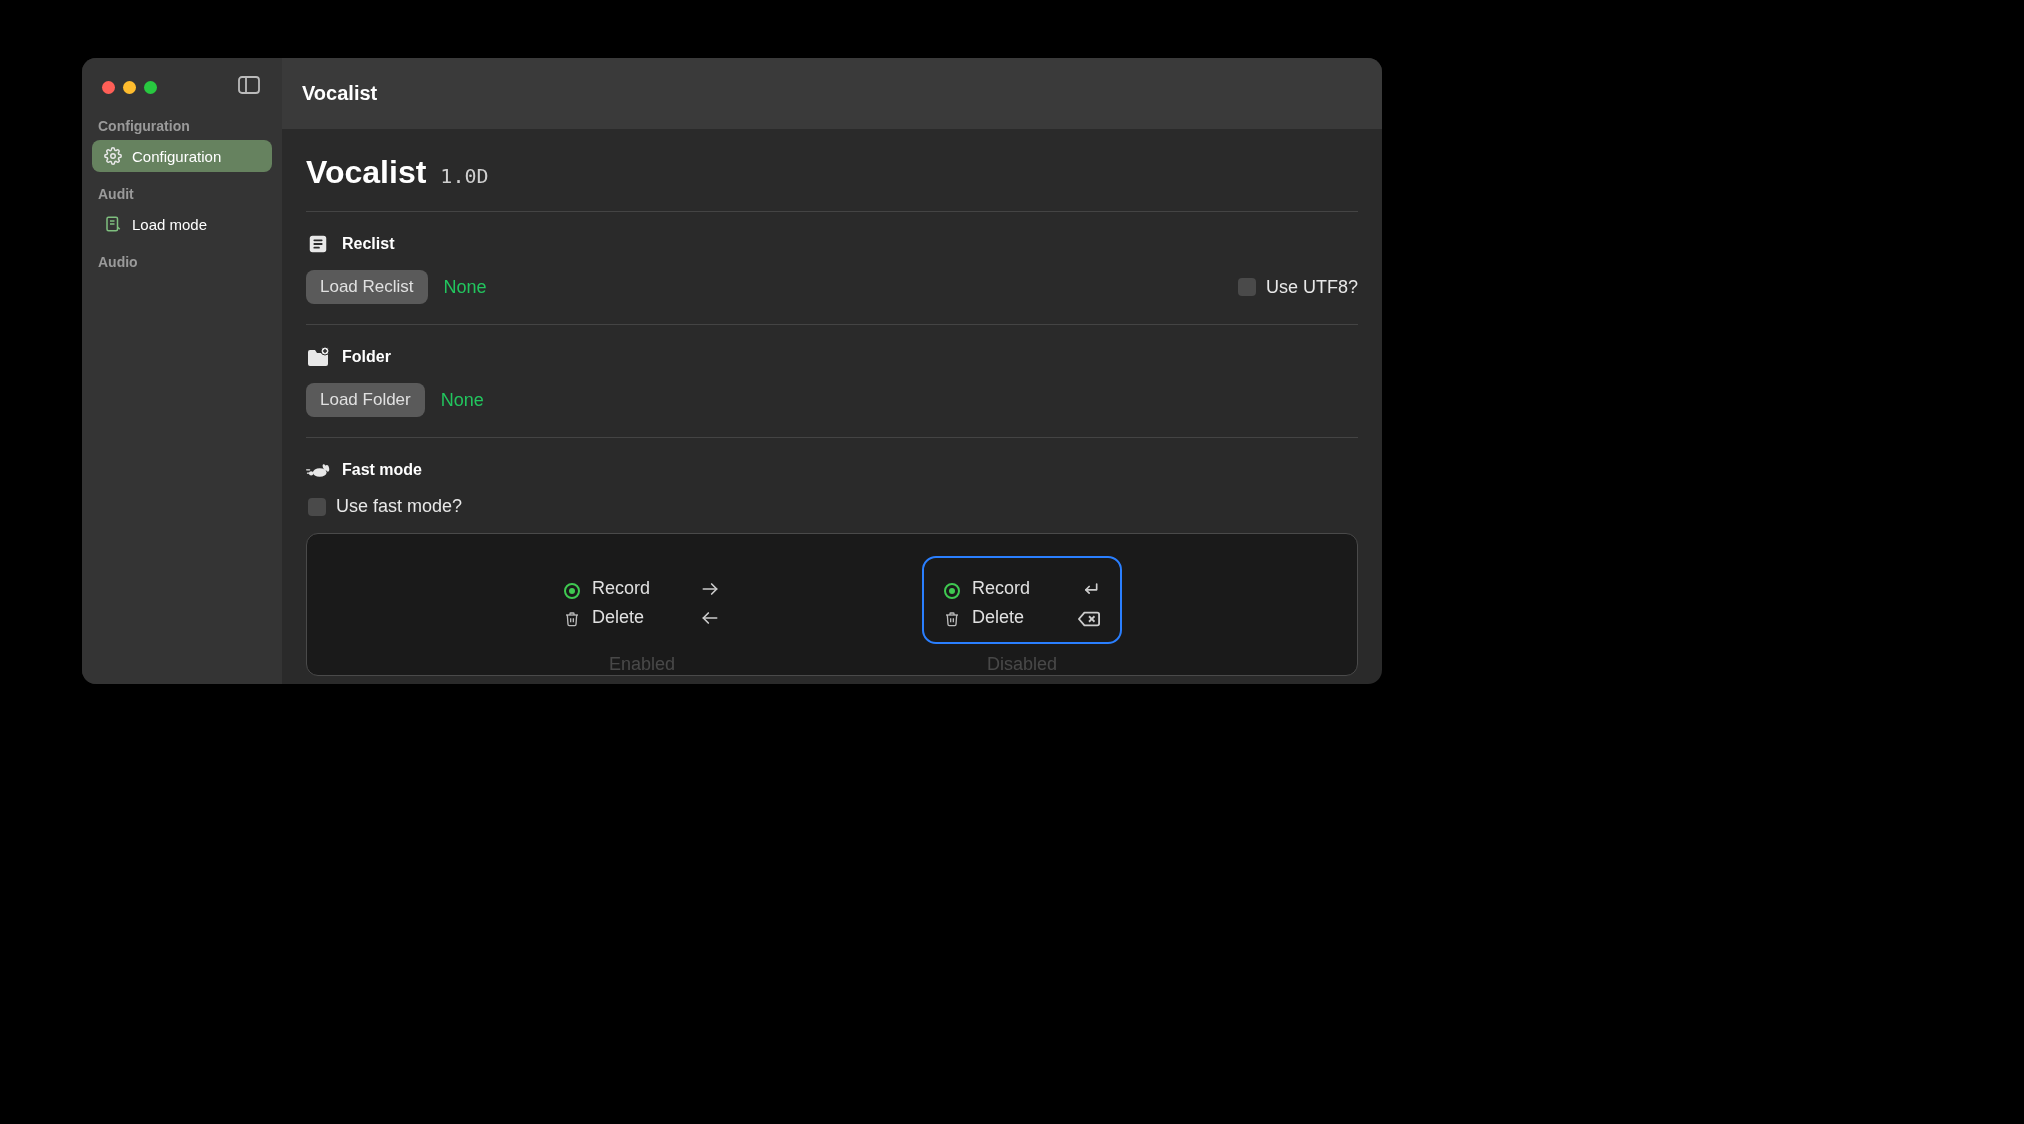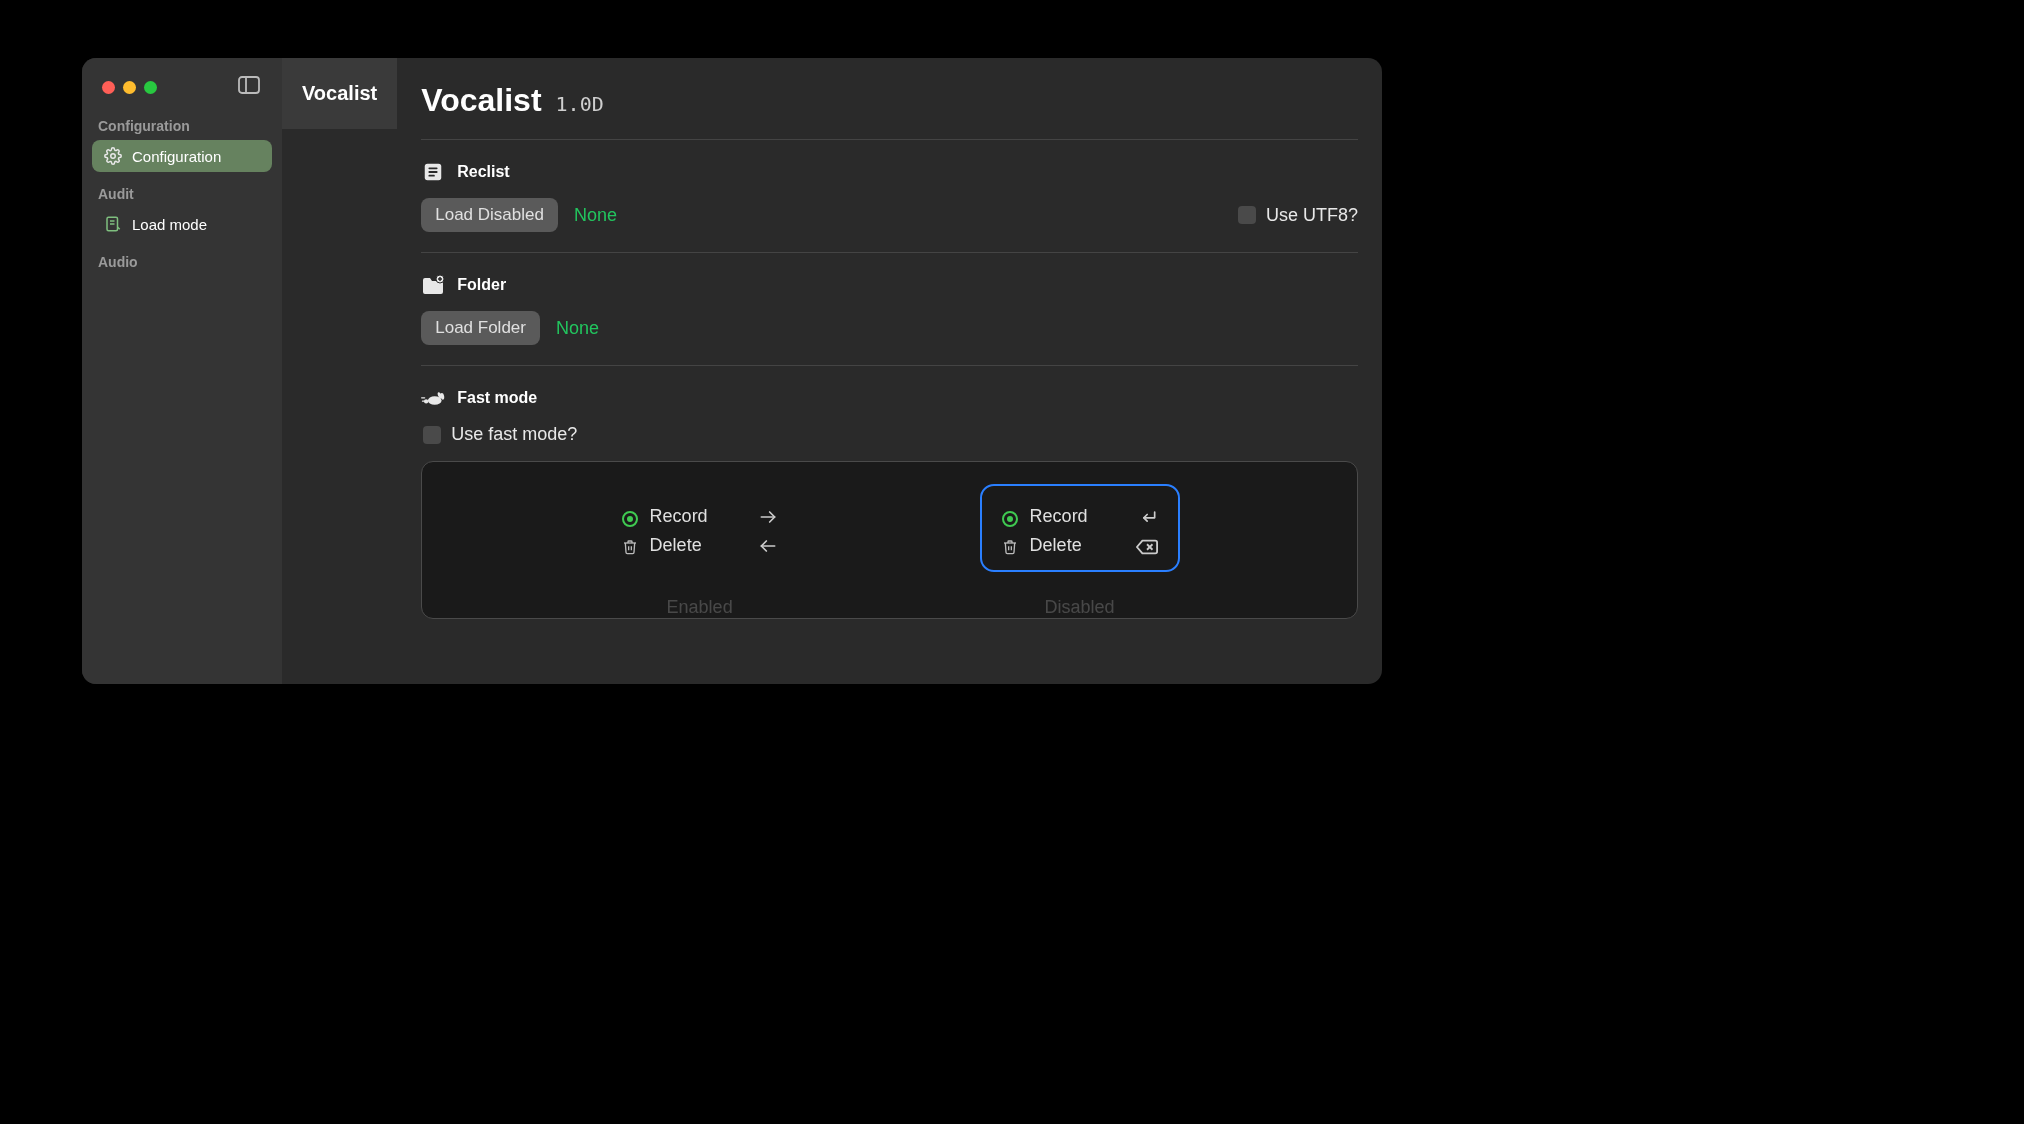--- a/index.html
+++ b/index.html
@@ -106,21 +106,21 @@
     height: 18px;
     display: flex;
     align-items: center;
     justify-content: center;
     flex-shrink: 0;
   }
 
   .content-col {
     flex: 1;
     display: flex;
-    flex-direction: row;
+    flex-direction: column;
     min-width: 0;
   }
 
   .header {
     height: 72px;
     background: var(--header-bg);
     display: flex;
     align-items: center;
     padding: 0 20px;
     font-size: 20px;
@@ -274,21 +274,21 @@
     align-items: center;
     justify-content: center;
     color: #bbb;
     flex-shrink: 0;
   }
 
   .mode-caption {
     text-align: center;
     font-size: 18px;
     color: #d0d0d0;
-    margin-top: 25px;
+    margin-top: 10px;
     opacity: 0.25;
   }
 </style>
 </head>
 <body>
 
 <div class="window">
 
   <div class="sidebar">
     <div class="traffic-row">
@@ -348,21 +348,21 @@
             <svg width="22" height="22" viewBox="0 0 24 24" fill="#e8e8e8">
               <rect x="3" y="3" width="18" height="18" rx="3"></rect>
               <rect x="7" y="7" width="10" height="2" rx="1" fill="#2a2a2a"></rect>
               <rect x="7" y="11" width="10" height="2" rx="1" fill="#2a2a2a"></rect>
               <rect x="7" y="15" width="7" height="2" rx="1" fill="#2a2a2a"></rect>
             </svg>
           </span>
           <span>Reclist</span>
         </div>
         <div class="section-row">
-          <button class="btn">Load Disabled</button>
+          <button class="btn">Load Reclist</button>
           <span class="value-text">None</span>
           <div class="checkbox-row">
             <div class="checkbox"></div>
             <span class="checkbox-label">Use UTF8?</span>
           </div>
         </div>
       </div>
 
       <div class="section">
         <div class="section-header">

